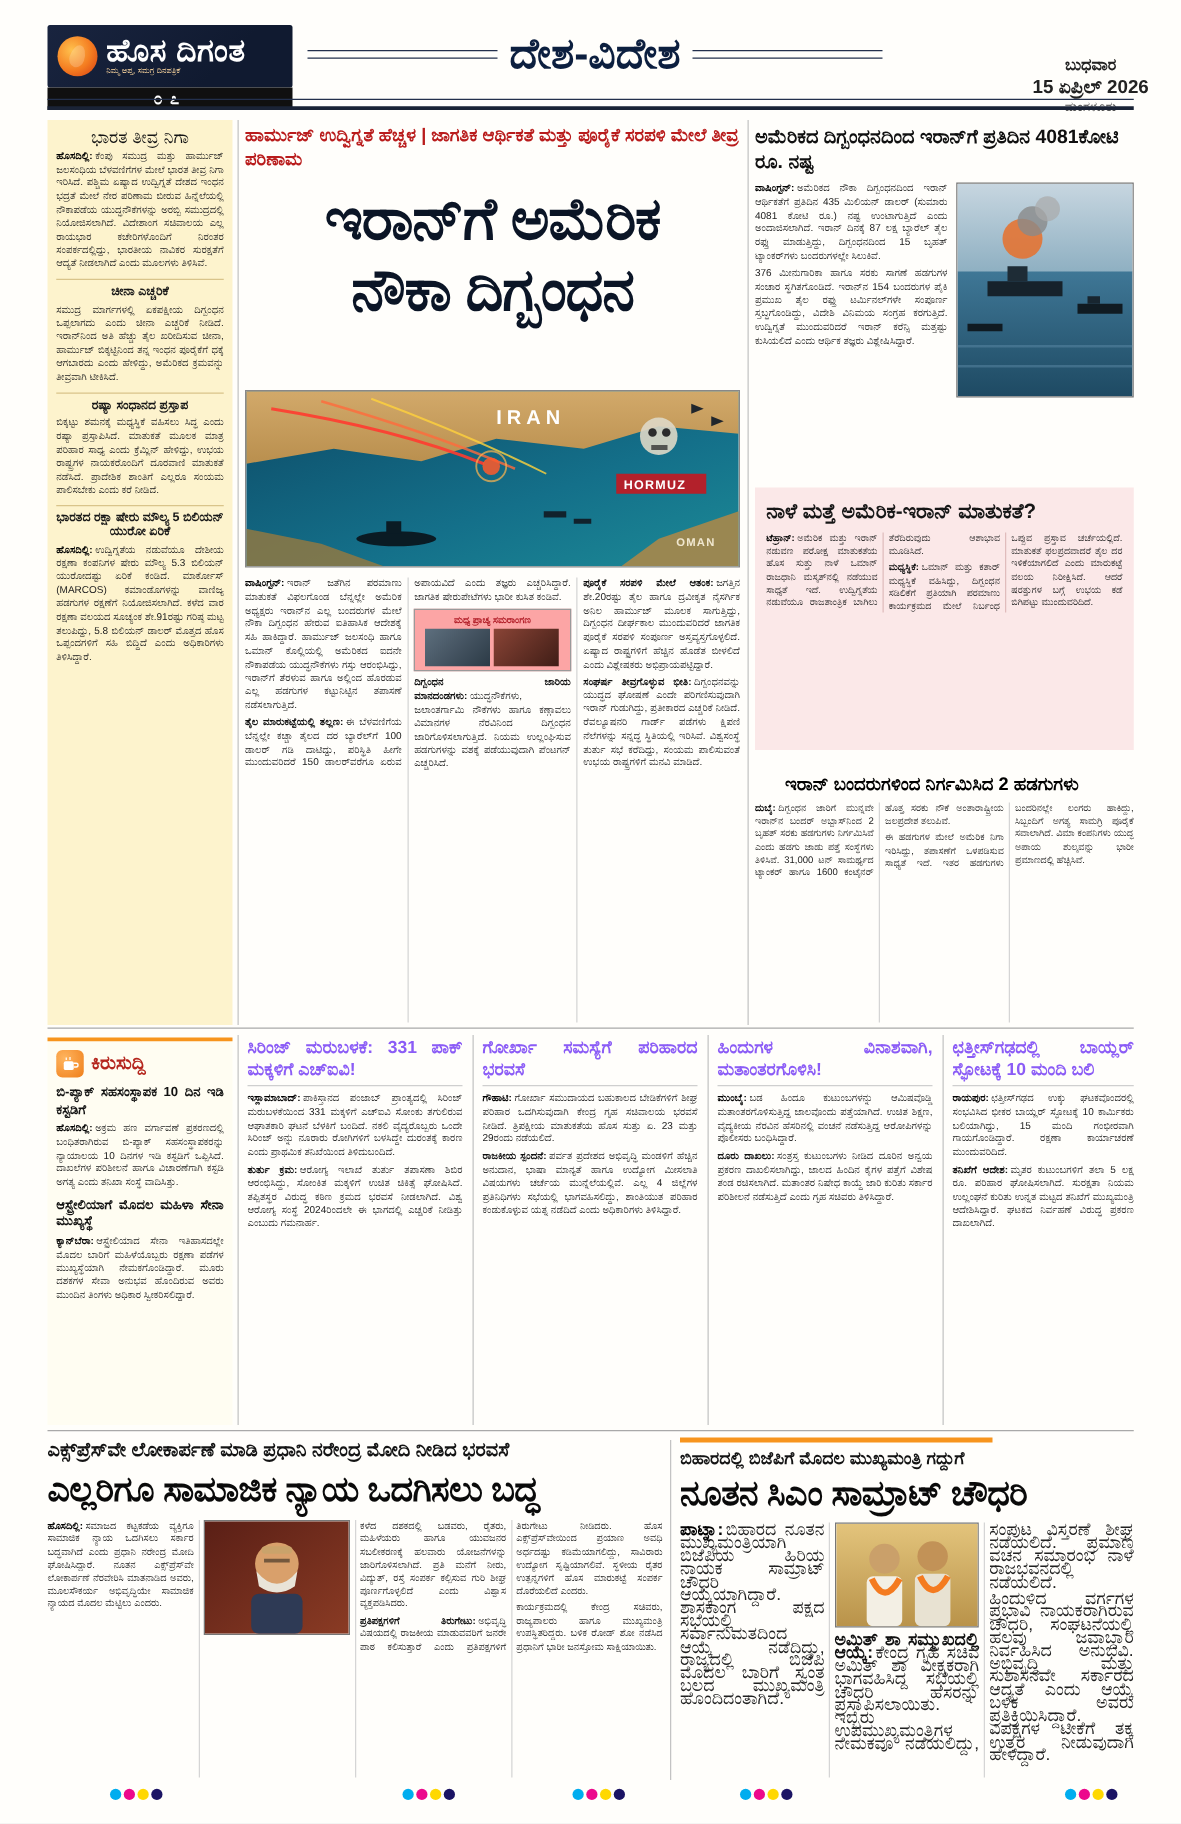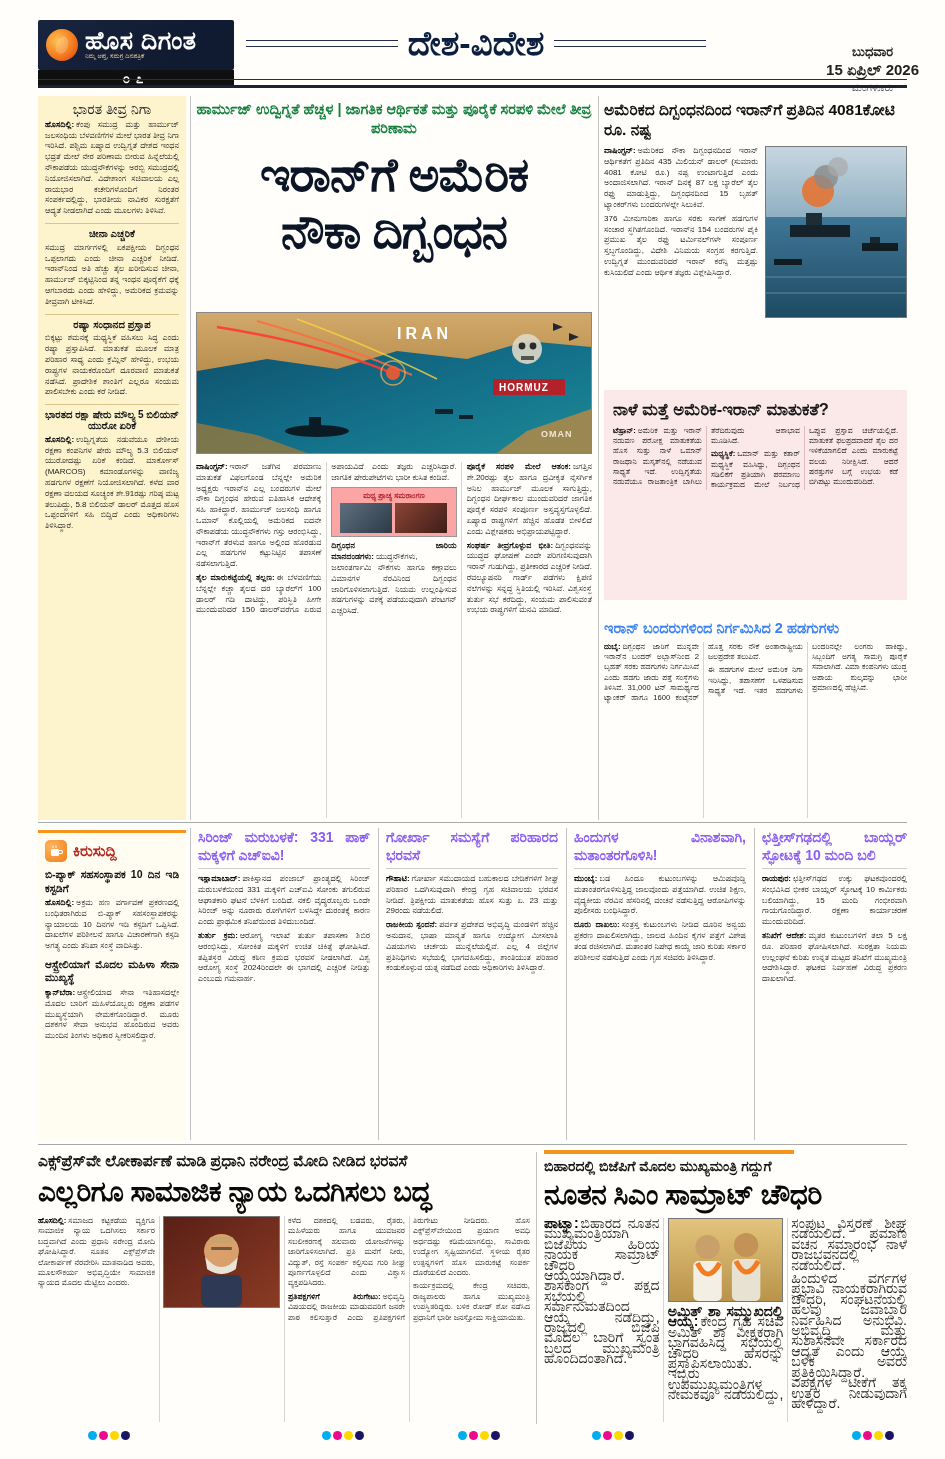--- a/index.html
+++ b/index.html
@@ -32,39 +32,39 @@
   .bt .ld{font-weight:bold;color:#101010;margin-right:2px;}
   .vline{width:1px;background:#c3c3c3;}
   .hline{height:1px;background:#a9a9a9;}
 
   
   .leftcol{left:38px;top:96px;width:148px;height:724px;background:#fdf3cd;box-sizing:border-box;padding:8px 7px;}
   .leftcol .ttl{font-size:14px;font-weight:normal;text-align:center;color:#141414;margin:0 0 5px;}
   .leftcol .sub{font-size:10px;font-weight:bold;color:#161616;text-align:center;margin:6px 0 3px;border-top:1px solid #d9c48a;padding-top:5px;}
 
   
-  .kicker{left:196px;top:100px;width:396px;text-align:center;font-size:14.5px;line-height:19px;font-weight:bold;color:#15803d;}
+  .kicker{left:196px;top:100px;width:396px;text-align:left;font-size:14.5px;line-height:19px;font-weight:bold;color:#b91c1c;}
   .lead-headline{left:196px;top:146px;width:396px;text-align:center;font-weight:bold;color:#0b1526;font-size:47px;line-height:57px;letter-spacing:-1px;}
   .lead-img{left:196px;top:312px;width:396px;height:142px;border:1px solid #888;box-sizing:border-box;}
   .lead-body{left:196px;top:462px;width:396px;height:356px;column-count:3;column-gap:10px;column-rule:1px solid #d5d5d5;}
   .inset-box{border:1px solid #9a9a9a;background:#fca5a5;padding:3px;margin:2px 0 4px;break-inside:avoid;}
   .inset-box .it{font-size:7.5px;font-weight:bold;color:#b3212b;text-align:center;margin-bottom:2px;}
   .inset-pics{display:flex;gap:3px;justify-content:center;}
   .inset-pics span{width:52px;height:30px;display:block;}
   .pic-a{background:linear-gradient(135deg,#5e6f7e,#2c3a46);}
   .pic-b{background:linear-gradient(135deg,#8a4436,#3f1d16);}
 
   
   .rt-head{left:604px;top:100px;width:303px;font-size:15.5px;line-height:20px;font-weight:bold;color:#101010;}
   .rt-body{left:604px;top:146px;width:303px;height:250px;}
   .rt-photo{float:right;width:142px;height:172px;margin:0 0 4px 7px;border:1px solid #777;box-sizing:border-box;}
   .talks-box{left:604px;top:390px;width:303px;height:210px;background:#fbe8e8;box-sizing:border-box;padding:9px 9px;}
   .talks-box h3{margin:0 0 6px;font-size:16.5px;line-height:21px;color:#161616;}
   .talks-cols{column-count:3;column-gap:9px;column-rule:1px solid #e0bcbc;font-size:7.6px;line-height:10.2px;}
-  .ships-head{left:604px;top:620px;width:303px;font-size:14.5px;font-weight:bold;color:#3b82f6;}
+  .ships-head{left:628px;top:620px;width:303px;font-size:14.5px;font-weight:bold;color:#000000;}
   .ships-body{left:604px;top:642px;width:303px;height:176px;column-count:3;column-gap:9px;column-rule:1px solid #d5d5d5;font-size:7.6px;line-height:10.2px;}
 
   
   .briefs{left:38px;top:830px;width:148px;height:310px;background:#fffdf2;border-top:3px solid #f7941d;box-sizing:border-box;padding:7px;}
   .briefs .bar{display:flex;align-items:center;gap:6px;margin-bottom:6px;}
   .cup{width:22px;height:22px;border-radius:5px;background:radial-gradient(circle at 30% 30%,#ffb45e,#ef7f1a);display:flex;align-items:center;justify-content:center;flex:0 0 auto;}
   .briefs .bar h2{margin:0;font-size:15px;color:#b5261e;font-weight:bold;}
   .briefs h4{margin:6px 0 3px;font-size:10.5px;line-height:13.5px;color:#101010;}
   .mid-col{top:828px;height:312px;}
   .mid-col h3{margin:0 0 5px;font-size:14px;line-height:18px;color:#8b5cf6;border-bottom:1px solid #cfcfcf;padding-bottom:4px;}

